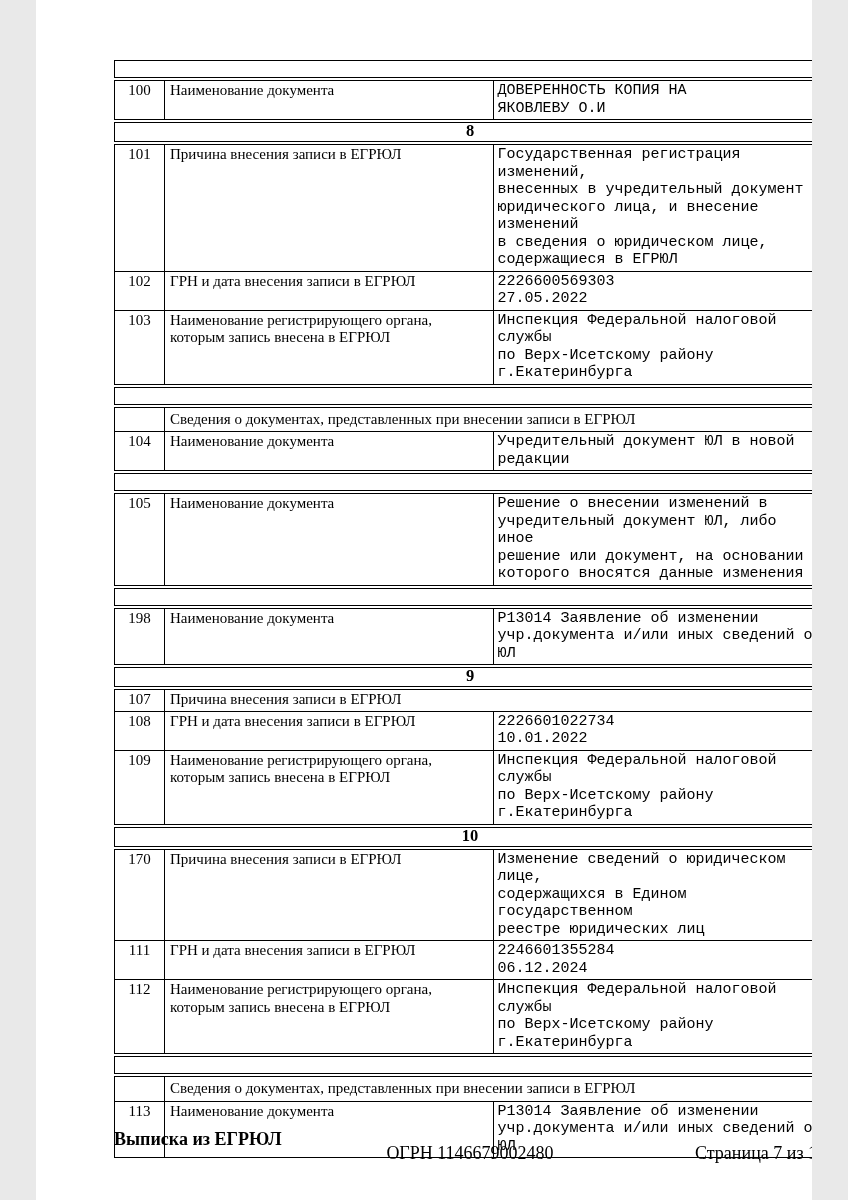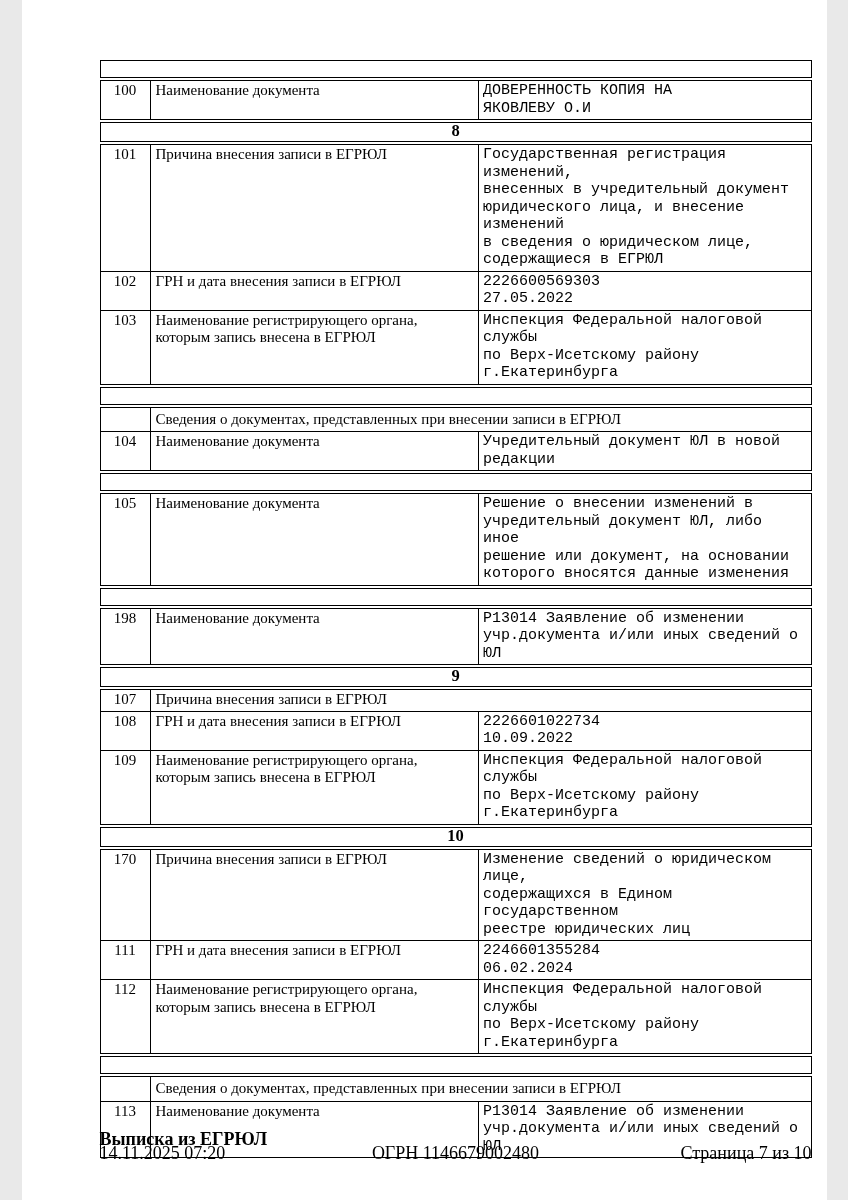--- a/index.html
+++ b/index.html
@@ -1,21 +1,20 @@
 <!DOCTYPE html>
 <html><head>
 <meta charset="utf-8">
 <style>
   html,body { margin:0; padding:0; background:#e9e9e9; }
   .page {
     position:relative; width:776px; height:1200px; margin:0 auto;
     background:#ffffff; color:#000;
     font-family:"Liberation Serif","DejaVu Serif",serif;
     overflow:hidden;
-    padding-left:29px;
   }
   .doc-table {
     position:absolute; left:78px; top:60px; width:712px;
     font-size:15px; line-height:17.5px;
   }
   .seg {
     border:1.5px solid #000; margin-bottom:2px;
     box-sizing:border-box; background:#fff;
   }
   .seg-spacer { height:18px; }
@@ -121,21 +120,21 @@
       <div class="seg seg-section">9</div>
       <div class="seg seg-rows">
         <div class="trow">
           <div class="cell cell-num">107</div>
           <div class="cell cell-label">Причина внесения записи в ЕГРЮЛ</div>
         </div>
         <div class="trow">
           <div class="cell cell-num">108</div>
           <div class="cell cell-label">ГРН и дата внесения записи в ЕГРЮЛ</div>
           <div class="cell cell-value">2226601022734
-10.09.2022</div>
+10.01.2022</div>
         </div>
         <div class="trow">
           <div class="cell cell-num">109</div>
           <div class="cell cell-label">Наименование регистрирующего органа,
 которым запись внесена в ЕГРЮЛ</div>
           <div class="cell cell-value">Инспекция Федеральной налоговой службы
 по Верх-Исетскому району г.Екатеринбурга</div>
         </div>
       </div>
       <div class="seg seg-section">10</div>
@@ -144,21 +143,21 @@
           <div class="cell cell-num">170</div>
           <div class="cell cell-label">Причина внесения записи в ЕГРЮЛ</div>
           <div class="cell cell-value">Изменение сведений о юридическом лице,
 содержащихся в Едином государственном
 реестре юридических лиц</div>
         </div>
         <div class="trow">
           <div class="cell cell-num">111</div>
           <div class="cell cell-label">ГРН и дата внесения записи в ЕГРЮЛ</div>
           <div class="cell cell-value">2246601355284
-06.02.2024</div>
+06.12.2024</div>
         </div>
         <div class="trow">
           <div class="cell cell-num">112</div>
           <div class="cell cell-label">Наименование регистрирующего органа,
 которым запись внесена в ЕГРЮЛ</div>
           <div class="cell cell-value">Инспекция Федеральной налоговой службы
 по Верх-Исетскому району г.Екатеринбурга</div>
         </div>
       </div>
       <div class="seg seg-spacer"></div>
@@ -172,18 +171,17 @@
           <div class="cell cell-label">Наименование документа</div>
           <div class="cell cell-value">Р13014 Заявление об изменении
 учр.документа и/или иных сведений о ЮЛ</div>
         </div>
       </div>
     </div>
 
   <div class="footer">
     <div class="footer-left">
       <div class="footer-title">Выписка из ЕГРЮЛ</div>
-      <div>14.11.2025 07:20</div>
     </div>
     <div class="footer-center">ОГРН 1146679002480</div>
     <div class="footer-right">Страница 7 из 10</div>
   </div>
 </div>
 
 </body></html>

